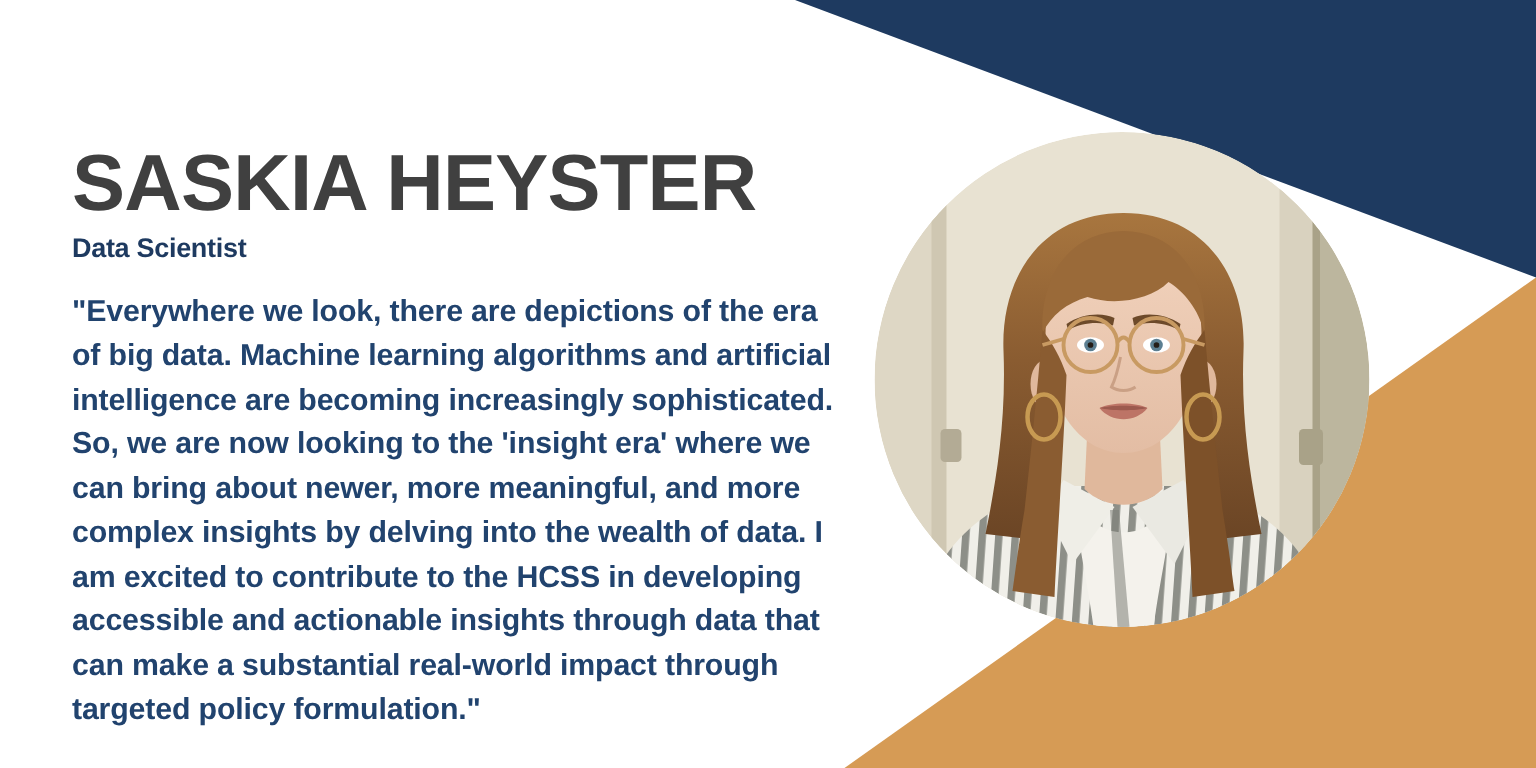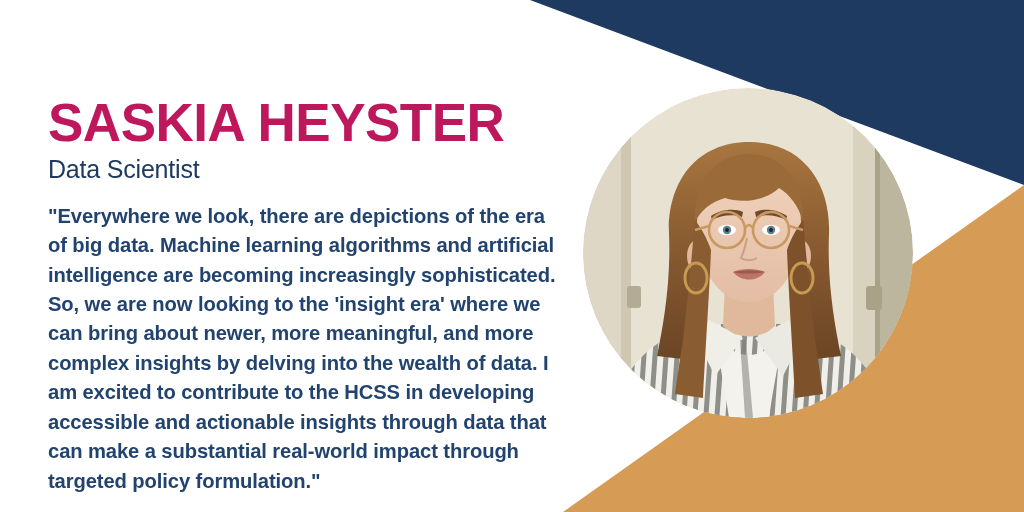--- a/index.html
+++ b/index.html
@@ -55,32 +55,32 @@
 
   
   #text-col {
     position: absolute;
     left: 48px;
     top: 96px;
     width: 520px;
     z-index: 5;
   }
   #person-name {
-    color: #be185d;
+    color: #404040;
     font-size: 53px;
     font-weight: bold;
     letter-spacing: -0.5px;
     line-height: 1.02;
     margin: 0;
     white-space: nowrap;
   }
   #person-role {
     color: #1e3a60;
-    font-size: 25px;
-    font-weight: normal;
+    font-size: 18px;
+    font-weight: bold;
     letter-spacing: -0.2px;
     margin: 6px 0 0 0;
     line-height: 1.1;
   }
   #person-quote {
     color: #21436e;
     font-size: 20.2px;
     font-weight: bold;
     line-height: 1.46;
     margin: 18px 0 0 0;

